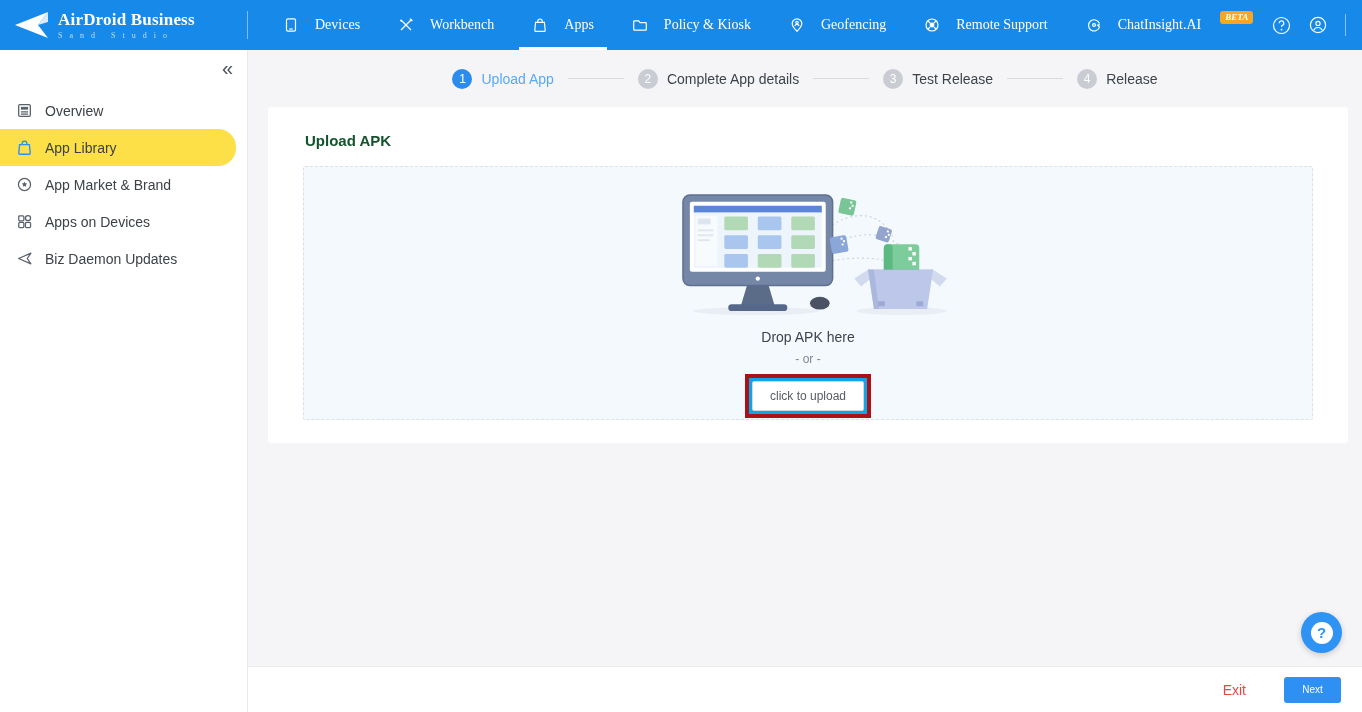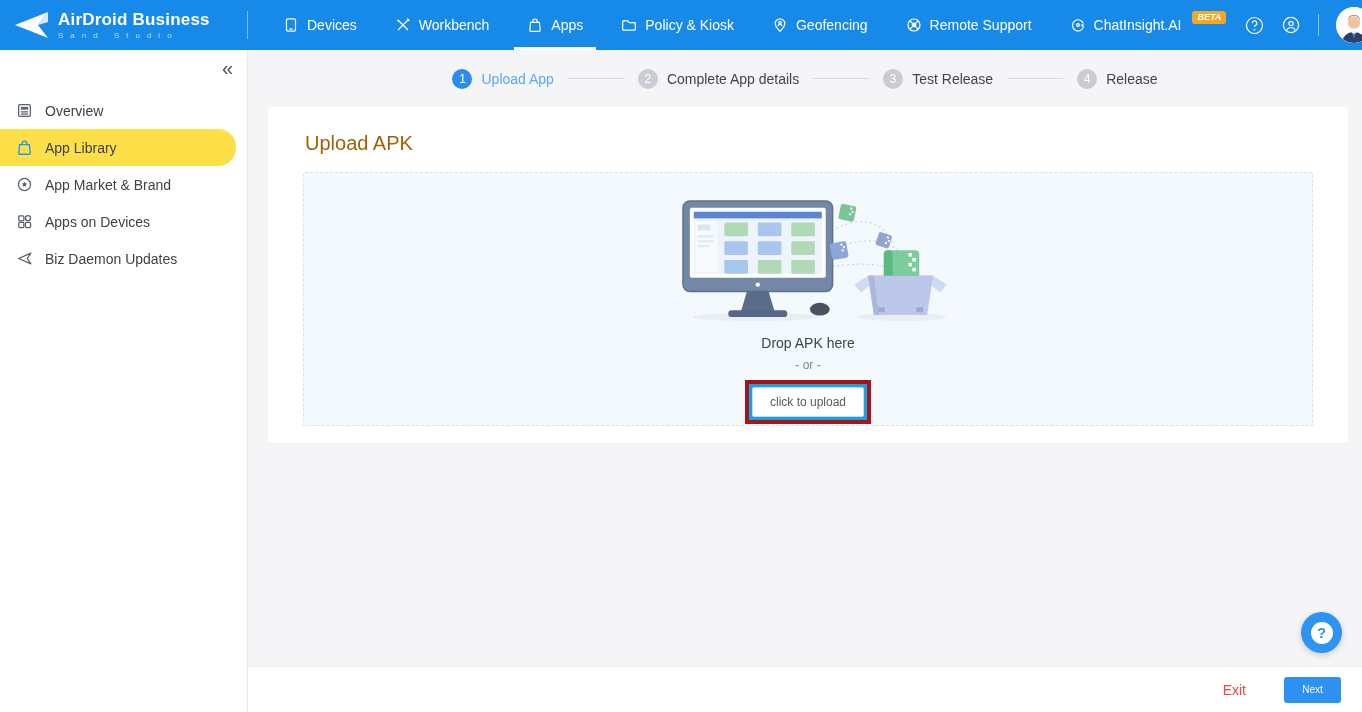--- a/index.html
+++ b/index.html
@@ -1,27 +1,27 @@
 <!DOCTYPE html>
 <html><head>
 <meta charset="utf-8">
 <style>
   * { margin:0; padding:0; box-sizing:border-box; }
   html,body { width:1362px; height:712px; overflow:hidden; }
   body { font-family:"Liberation Sans", sans-serif; background:#fff; position:relative; }
 
   
-  .header { height:50px; background:#1789e8; display:flex; align-items:stretch; color:#fff; }
+  .header { height:50px; background:#1789e8; display:flex; align-items:stretch; color:#fff;font-family:Liberation Serif, serif; }
   .logo-area { width:248px; display:flex; align-items:center; padding-left:12px; position:relative; flex-shrink:0; }
   .logo-area::after { content:""; position:absolute; right:0; top:11px; height:28px; width:1px; background:rgba(255,255,255,.45); }
   .logo-text { margin-left:8px; }
   .logo-title { font-size:17px; font-weight:bold; letter-spacing:.2px; }
   .logo-sub { font-size:8px; letter-spacing:7px; color:rgba(255,255,255,.72); margin-top:1px; }
   .nav { display:flex; align-items:stretch; margin-left:16px; }
-  .nav-item { display:flex; align-items:center; gap:8px; padding:0 19px; font-size:14px; cursor:pointer; position:relative; white-space:nowrap; }
+  .nav-item { display:flex; align-items:center; gap:16px; padding:0 19px; font-size:14px; cursor:pointer; position:relative; white-space:nowrap; }
   .nav-item svg { flex-shrink:0; }
   .tab-underline { position:absolute; left:6px; right:6px; bottom:0; height:3px; background:#fff; }
   .beta { display:inline-block; background:#f5a623; color:#fff; font-size:9px; font-weight:bold; font-style:italic; padding:1px 5px 2px; border-radius:3px; transform:translateY(-8px); margin-left:3px; }
   .header-right { margin-left:auto; display:flex; align-items:center; gap:17px; padding-right:18px; }
   .hdr-divider { width:1px; height:22px; background:rgba(255,255,255,.5); }
   .avatar-wrap { display:flex; align-items:center; gap:6px; cursor:pointer; }
   .avatar { width:36px; height:36px; border-radius:50%; overflow:hidden; background:#fff; }
 
   
   .body-row { display:flex; height:662px; }
@@ -37,21 +37,21 @@
   .stepper { height:57px; display:flex; align-items:center; justify-content:center; }
   .step { display:flex; align-items:center; }
   .step-dot { width:20px; height:20px; border-radius:50%; background:#c9ccd2; color:#fff; font-size:12px; display:flex; align-items:center; justify-content:center; }
   .step-label { margin-left:9px; font-size:14px; color:#3e444b; }
   .step.active .step-dot { background:#2b8ced; }
   .step.active .step-label { color:#58a9f6; }
   .step-line { width:56px; height:1px; background:#d9dadd; margin:0 14px; }
 
   
   .card { background:#fff; margin:0 14px 0 20px; height:336px; border-radius:3px; }
-  .card-title { font-size:20px; font-weight:normal; color:#a16207; padding:25px 0 17px 37px; }
+  .card-title { font-size:15px; font-weight:bold; color:#14532d; padding:25px 0 17px 37px; }
   .dropzone { margin:0 35px; height:254px; border:1px dashed #d8e2ea; background:#f4f9fe; border-radius:2px; display:flex; flex-direction:column; align-items:center; padding-top:22px; }
   .drop-text { margin-top:12px; font-size:14px; color:#3e444b; }
   .or-text { margin-top:7px; font-size:12px; color:#7f868d; }
   .red-box { margin-top:8px; border:4px solid #a91216; background:#0ea5e9; padding:3px; }
   .upload-btn { display:block; background:#fff; border:1px solid #d4d7da; border-radius:2px; padding:7px 17px; font-size:12px; color:#565c63; font-family:"Liberation Sans",sans-serif; cursor:pointer; }
 
   
   .spacer { flex:1; }
   .footer { height:46px; background:#fff; border-top:1px solid #ebebeb; display:flex; align-items:center; justify-content:flex-end; padding-right:21px; }
   .exit-link { font-size:14px; color:#ef4444; margin-right:38px; cursor:pointer; }

